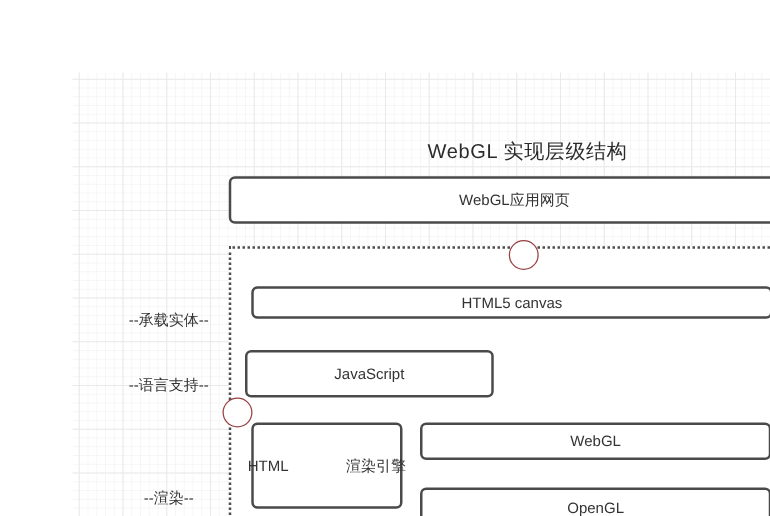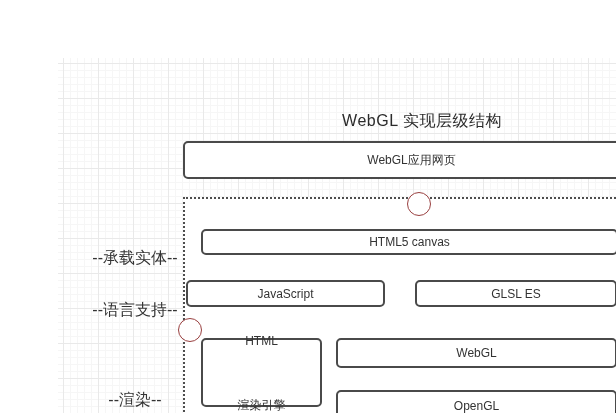--- a/index.html
+++ b/index.html
@@ -52,30 +52,30 @@
     background: #ffffff;
   }
   .browser-label {
     position: absolute;
     left: 0; top: 9px; width: 100%;
     text-align: center;
     font-size: 12px;
     color: #000000;
   }
   .html5-canvas { left: 131px; top: 159px; width: 417px; height: 20px; }
-  .javascript   { left: 116px; top: 210px; width: 199px; height: 27px; }
+  .javascript   { left: 126px; top: 210px; width: 199px; height: 38px; }
   .glsl-es      { left: 345px; top: 210px; width: 202px; height: 27px; }
-  .html-engine  { left: 131px; top: 268px; width: 121px; height: 69px; flex-direction: column; }
+  .html-engine  { left: 131px; top: 268px; width: 121px; height: 69px; flex-direction: row; }
   .webgl        { left: 266px; top: 268px; width: 281px; height: 30px; }
   .opengl       { left: 266px; top: 320px; width: 281px; height: 32px; }
   .side-label {
     position: absolute;
     left: 10px; width: 110px;
     text-align: center;
-    font-size: 16px;
+    font-size: 12px;
     color: #333333;
     white-space: nowrap;
   }
   .side-carrier  { top: 167px; }
   .side-language { top: 219px; }
   .side-render   { top: 309px; }
   .anchor {
     position: absolute;
     width: 9px; height: 9px;
     border: 1.5px solid #994040;
@@ -104,23 +104,20 @@
   </div>
 
   <div class="node html5-canvas">
     <span class="label">HTML5 canvas</span>
   </div>
 
   <div class="node javascript">
     <span class="label">JavaScript</span>
   </div>
 
-  <div class="node glsl-es">
-    <span class="label">GLSL ES</span>
-  </div>
 
   <div class="node html-engine">
     <span class="label">HTML</span>
     <span class="label">渲染引擎</span>
   </div>
 
   <div class="node webgl">
     <span class="label">WebGL</span>
   </div>
 

